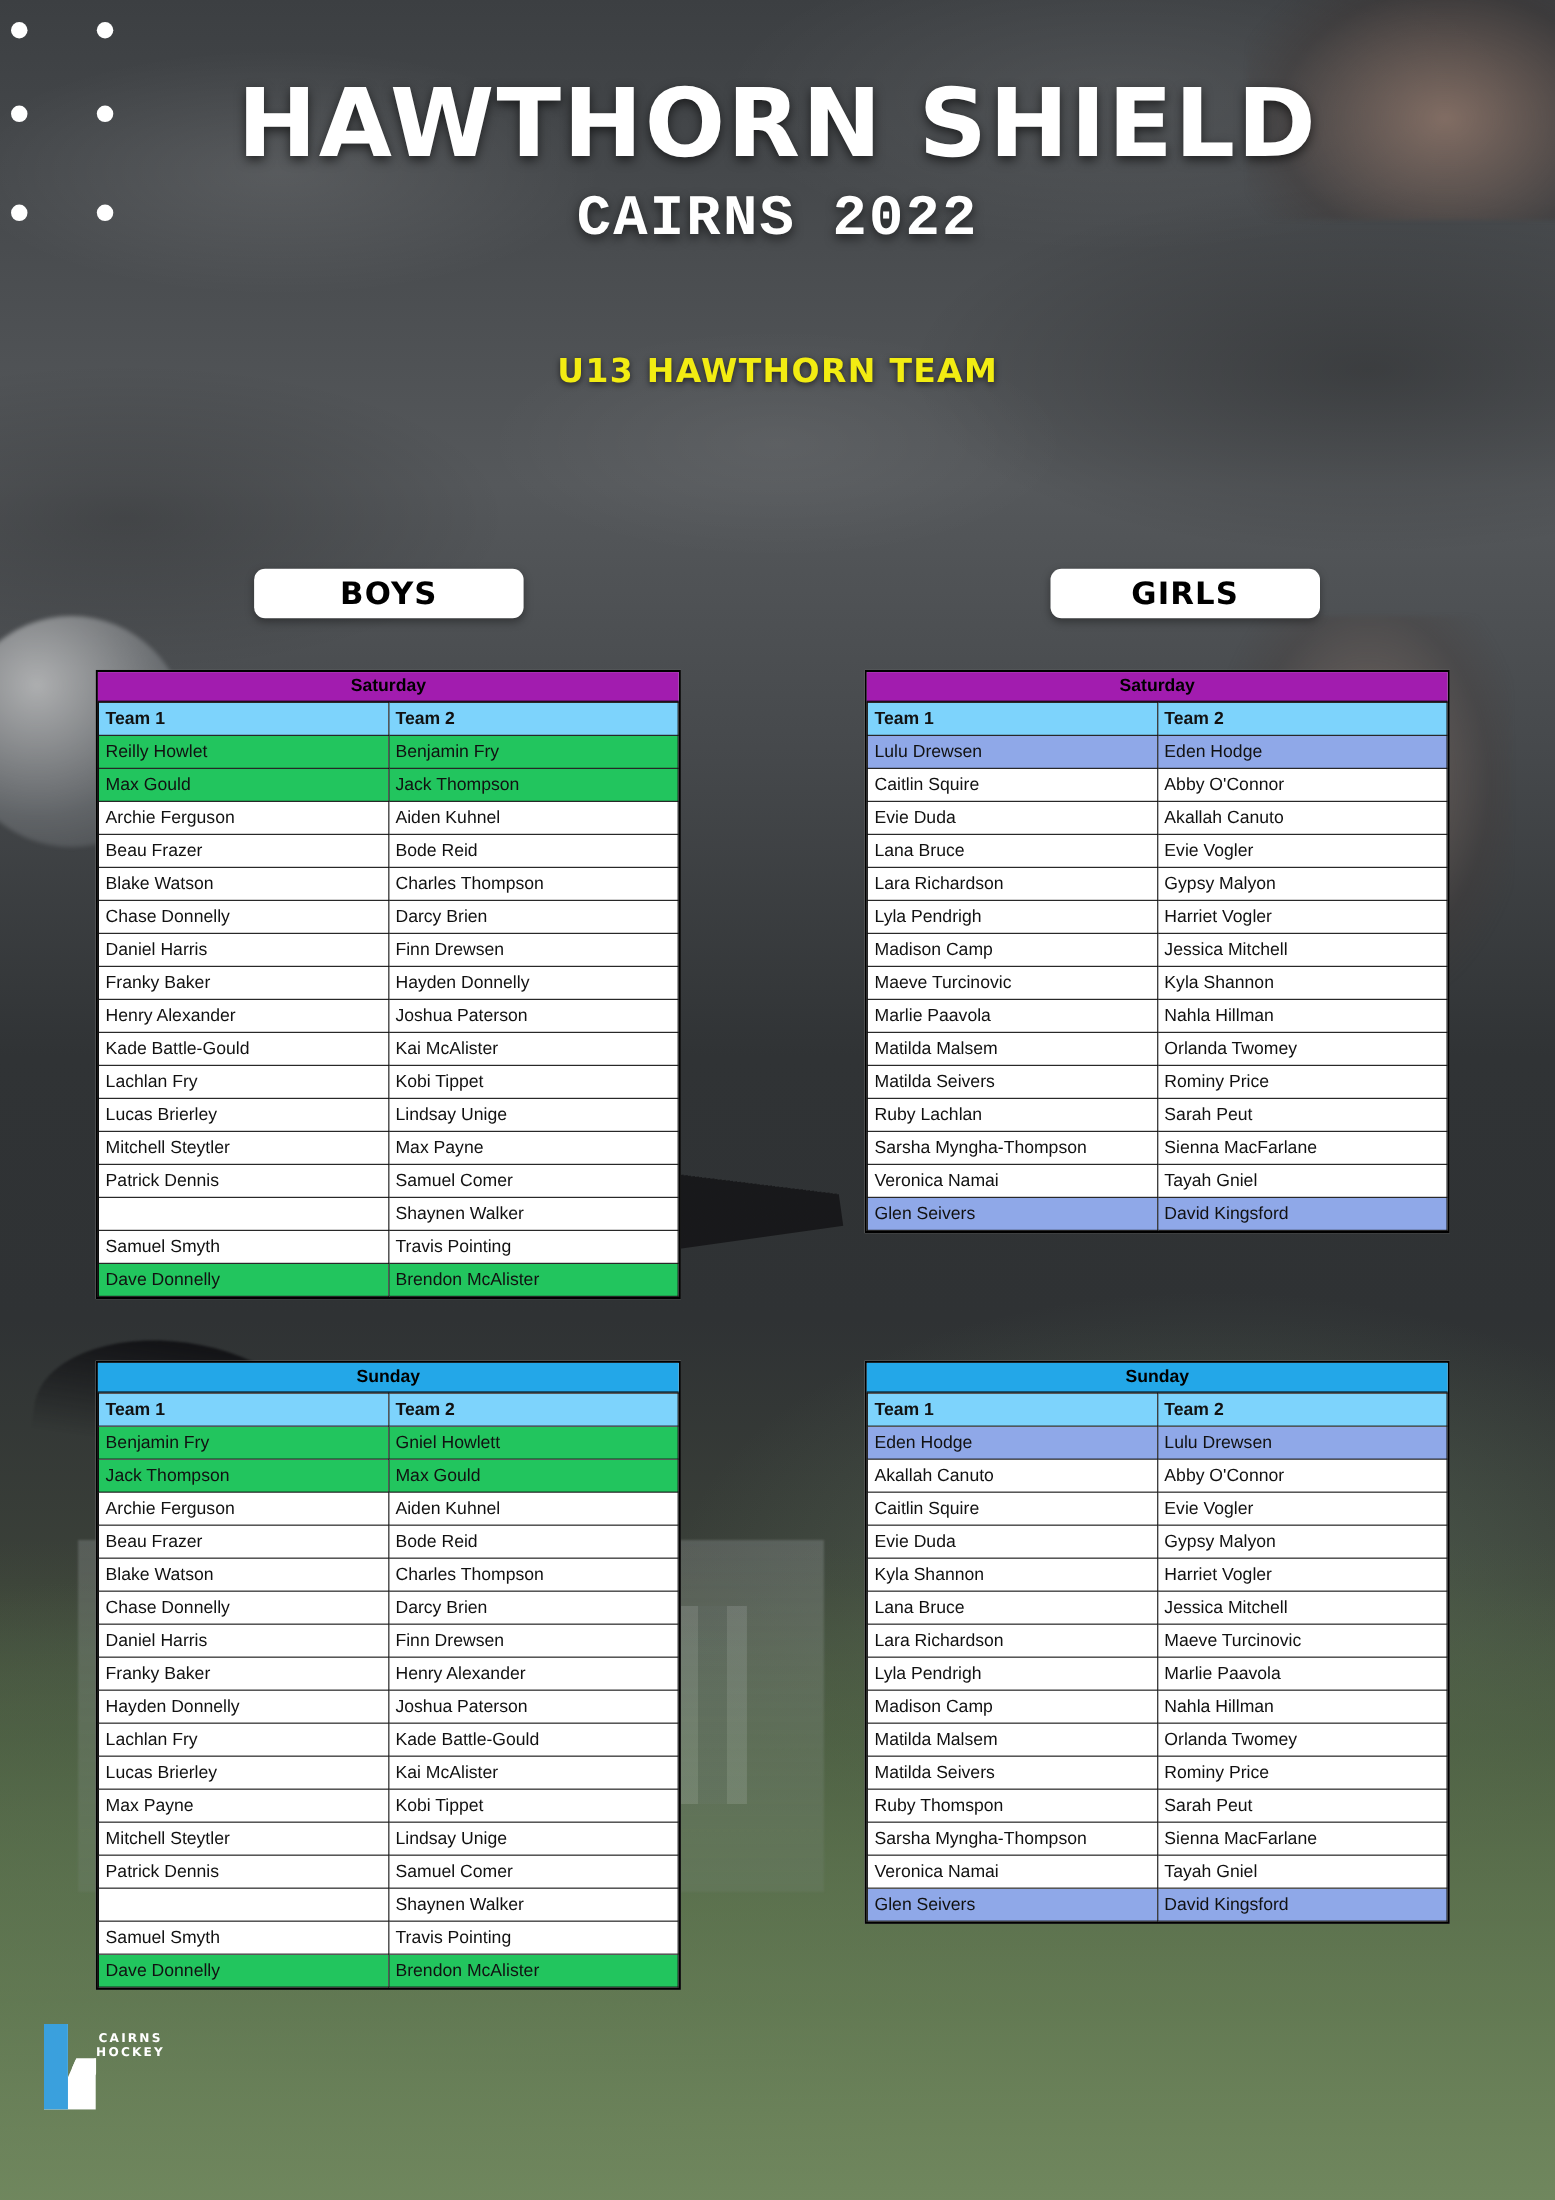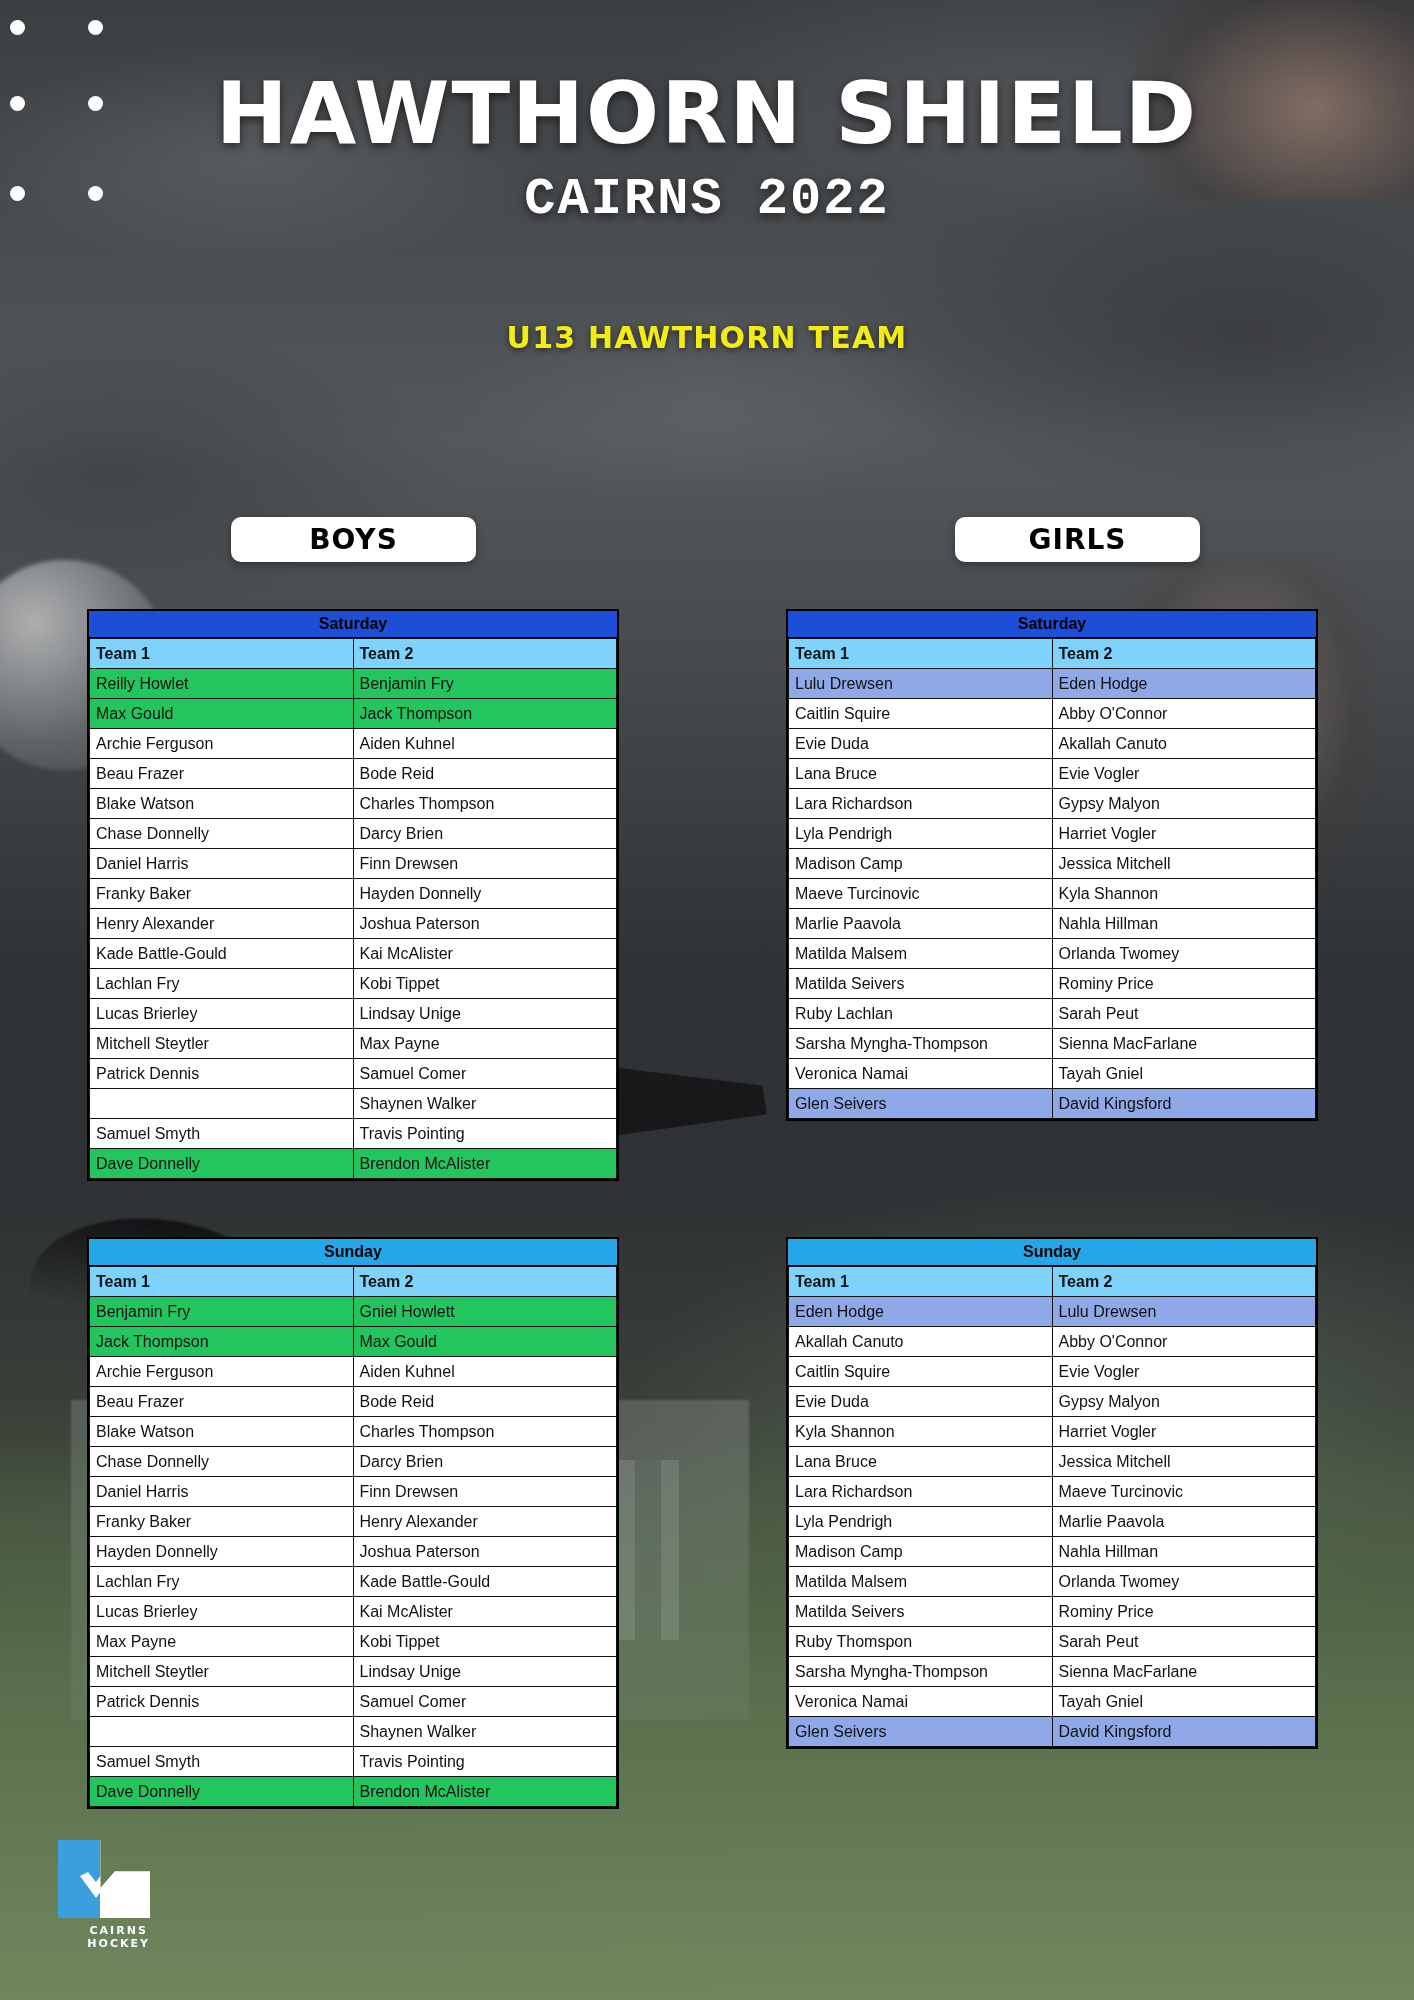--- a/index.html
+++ b/index.html
@@ -138,21 +138,21 @@
 
   .day-bar {
     text-align:center;
     font-weight:bold;
     font-size:16px;
     padding:4px 0;
     color:#000;
     border-bottom:1px solid #000;
     font-family:"Liberation Sans", sans-serif;
   }
-  .day-sat { background:#1d4ed8; }
+  .day-sat { background:#a21caf; }
   .day-sun { background:#23a7e8; }
 
   table.roster { border-collapse:collapse; width:100%; table-layout:fixed; }
   table.roster td {
     border:1px solid #111;
     padding:3px 6px;
     height:30px;
     font-size:16px;
     color:#111;
     white-space:nowrap;
@@ -161,21 +161,21 @@
   }
   table.roster tr.head td { font-weight:bold; background:#7dd3fc; }
   table.roster tr.hl td { background:#22c55e; }
   table.roster tr.hl-light td { background:#8fa8e8; }
   table.roster tr.plain td { background:#ffffff; }
 
   
   .logo-box {
     position:absolute; left:40px; top:1840px;
     width:110px; height:120px;
-    display:flex; flex-direction:column; align-items:flex-end; justify-content:flex-start;
+    display:flex; flex-direction:row; align-items:flex-start; justify-content:flex-start;
   }
   .logo-mark {
     width:92px; height:78px;
     background:#ffffff;
     position:relative;
     clip-path:polygon(0 0, 46% 0, 46% 62%, 62% 40%, 100% 40%, 100% 100%, 0 100%);
   }
   .logo-blue {
     position:absolute; left:0; top:0; width:46%; height:100%;
     background:#3aa0dd;

